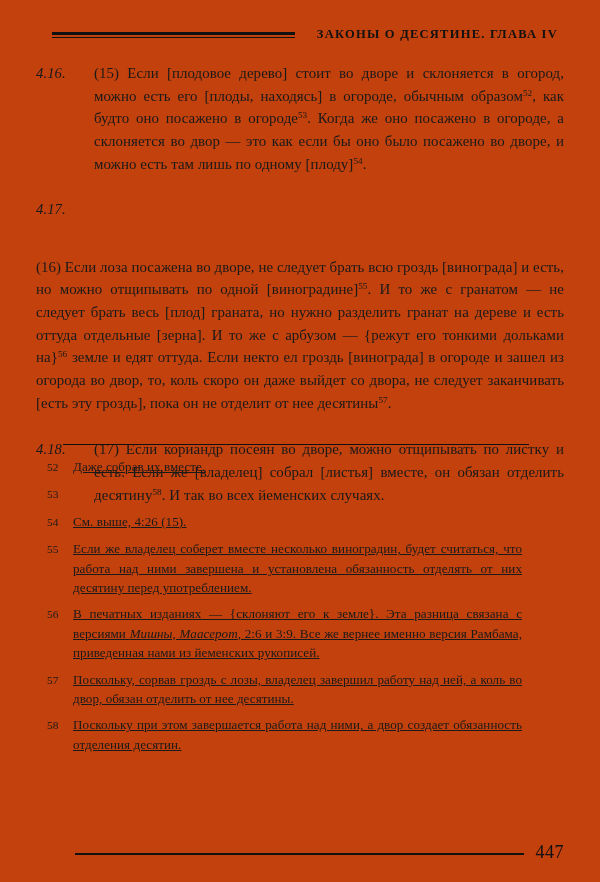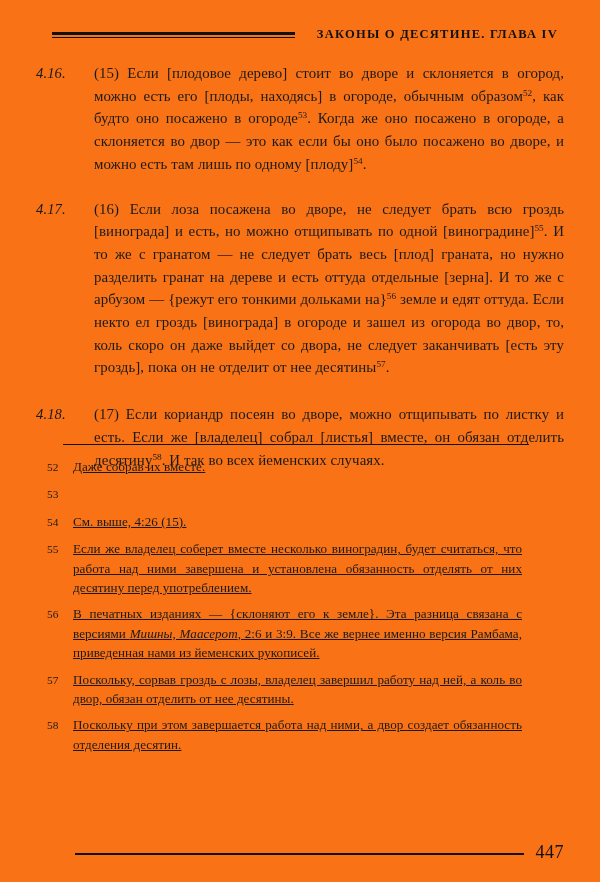--- a/index.html
+++ b/index.html
@@ -4,21 +4,21 @@
 <style>
   html, body {
     margin: 0;
     padding: 0;
     background: #ffffff;
   }
   .page {
     position: relative;
     width: 600px;
     height: 882px;
-    background: #f97316;
+    background: #c2410c;
     overflow: hidden;
     font-family: "Liberation Serif", "DejaVu Serif", serif;
     color: #1a1a1a;
     box-sizing: border-box;
   }
 
   
   .running-head {
     position: absolute;
     top: 24px;
@@ -176,21 +176,21 @@
     <div class="title">ЗАКОНЫ О ДЕСЯТИНЕ. ГЛАВА IV</div>
   </div>
 
   <div class="body-area">
 
     <div class="halakha">
       <div class="halakha-num sec-num">4.16.</div>
       <div class="halakha-body"><span>(15) Если [плодовое дерево] стоит во дворе и склоняется в огород, можно есть его [плоды, находясь] в огороде, обычным образом</span><sup>52</sup><span>, как будто оно посажено в огороде</span><sup>53</sup><span>. Когда же оно посажено в огороде, а склоняется во двор — это как если бы оно было посажено во дворе, и можно есть там лишь по одному [плоду]</span><sup>54</sup><span>.</span></div>
     </div>
 
-    <div class="halakha" style="margin-bottom:24px;">
+    <div class="halakha" style="margin-bottom:24px;flex-direction:column;">
       <div class="halakha-num sec-num">4.17.</div>
       <div class="halakha-body"><span>(16) Если лоза посажена во дворе, не следует брать всю гроздь [винограда] и есть, но можно отщипывать по одной [виноградине]</span><sup>55</sup><span>. И то же с гранатом — не следует брать весь [плод] граната, но нужно разделить гранат на дереве и есть оттуда отдельные [зерна]. И то же с арбузом — {режут его тонкими дольками на}</span><sup>56</sup><span> земле и едят оттуда. Если некто ел гроздь [винограда] в огороде и зашел из огорода во двор, то, коль скоро он даже выйдет со двора, не следует заканчивать [есть эту гроздь], пока он не отделит от нее десятины</span><sup>57</sup><span>.</span></div>
     </div>
 
     <div class="halakha">
       <div class="halakha-num sec-num">4.18.</div>
       <div class="halakha-body"><span>(17) Если кориандр посеян во дворе, можно отщипывать по листку и есть. Если же [владелец] собрал [листья] вместе, он обязан отделить десятину</span><sup>58</sup><span>. И так во всех йеменских случаях.</span></div>
     </div>
 
   </div>

